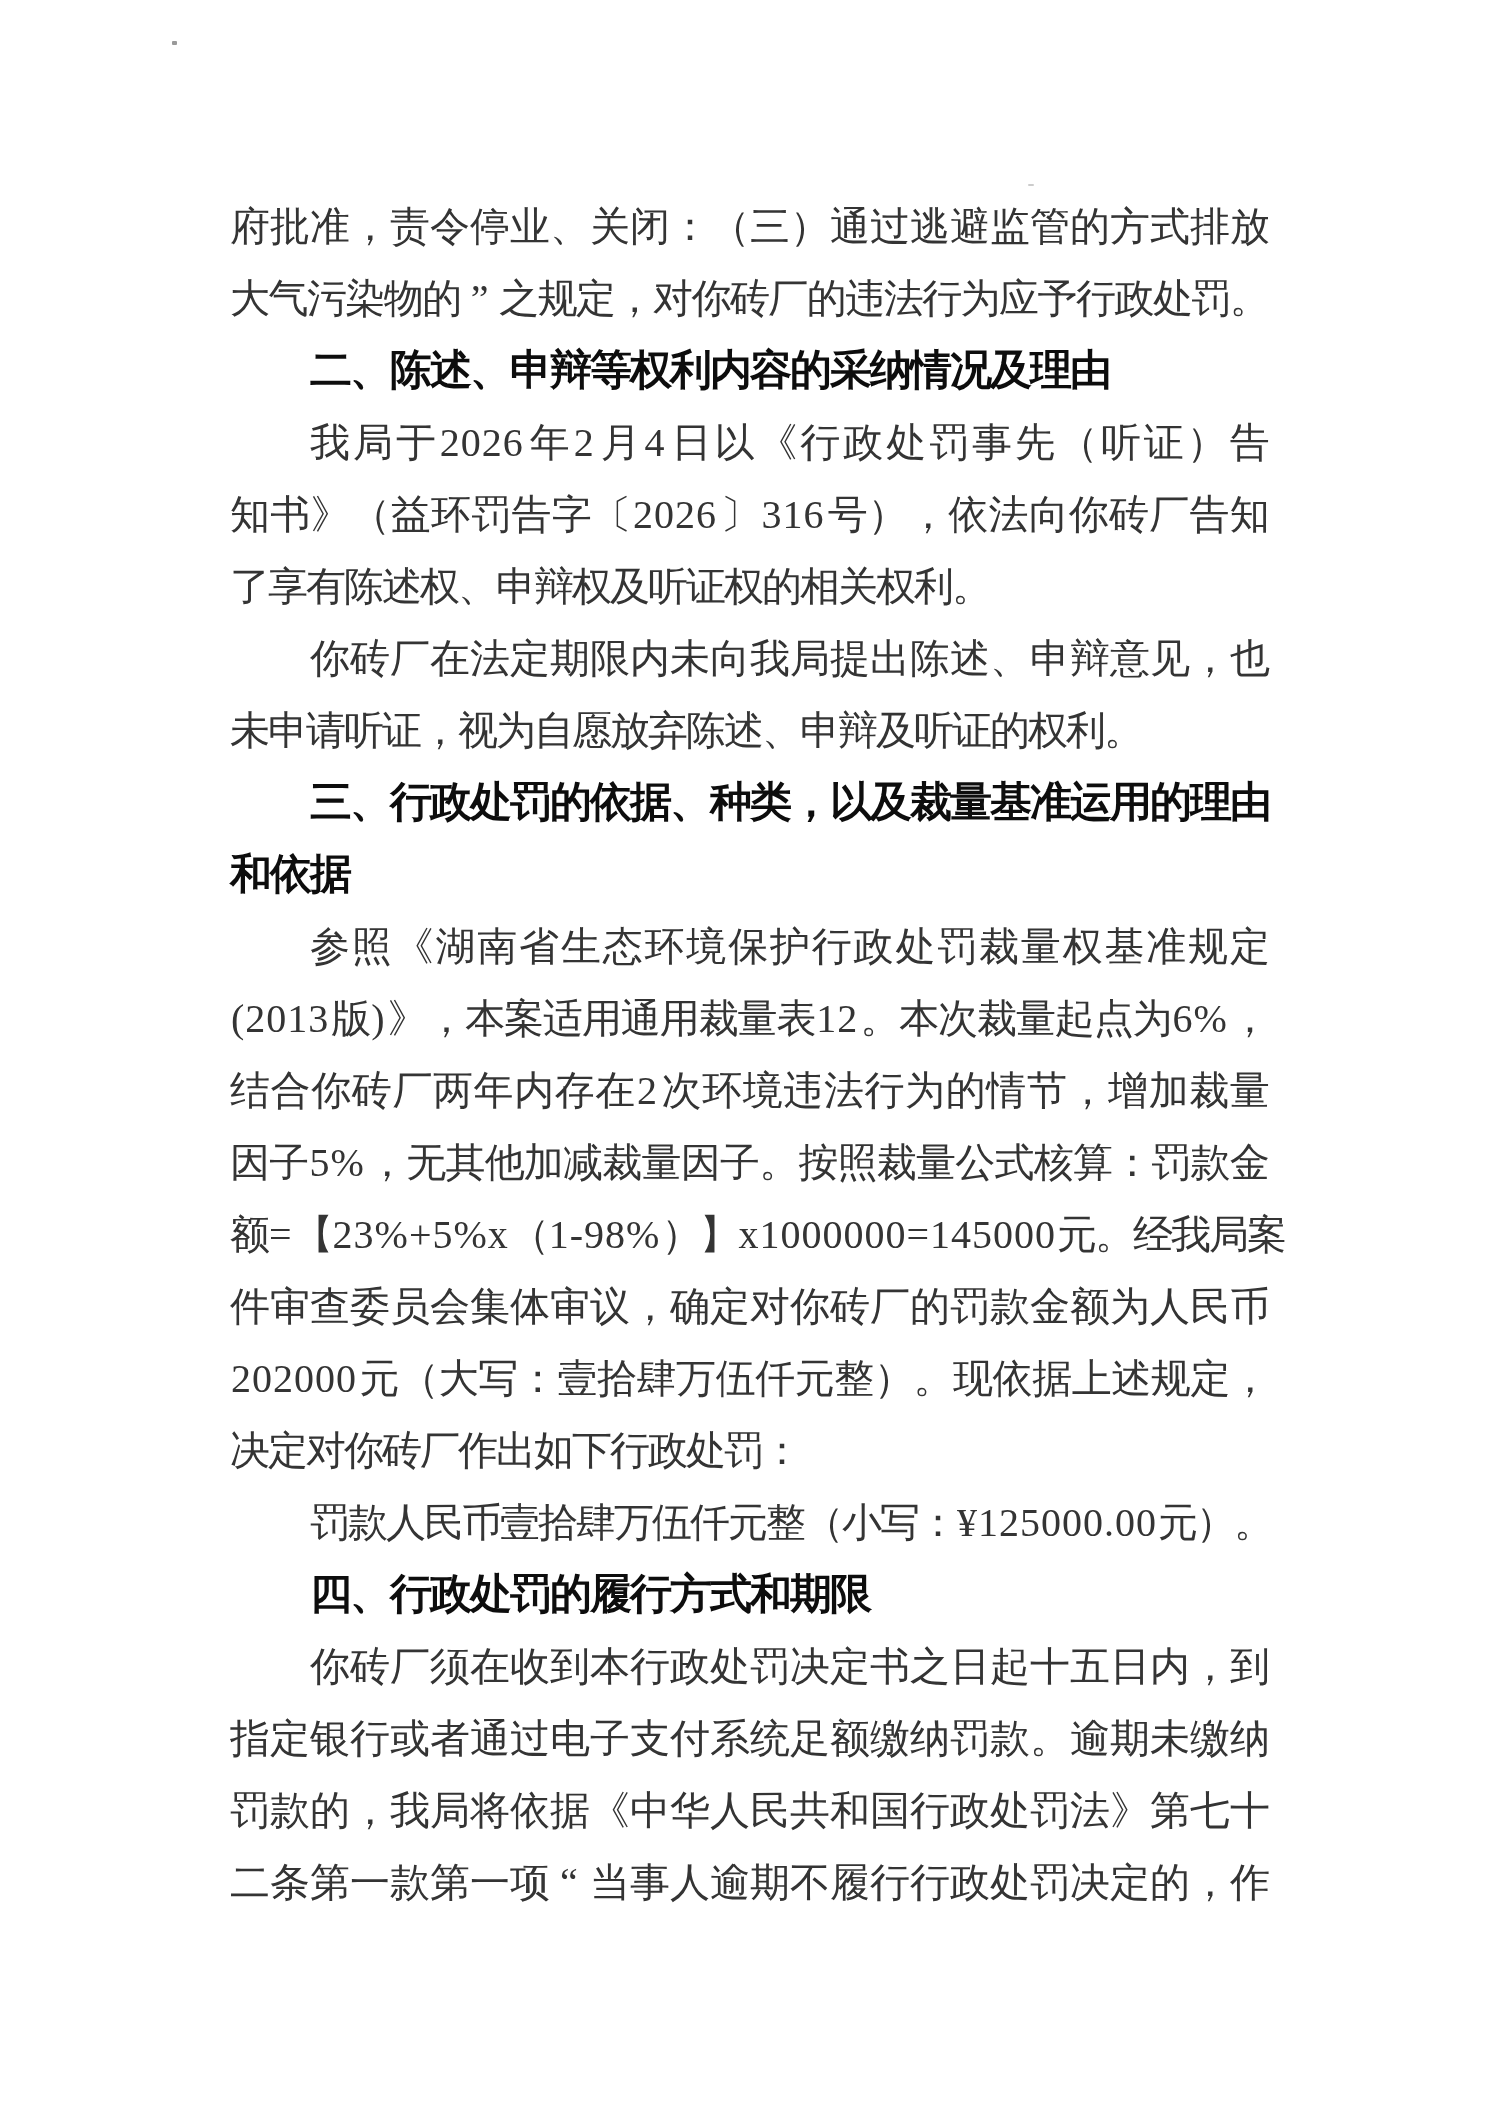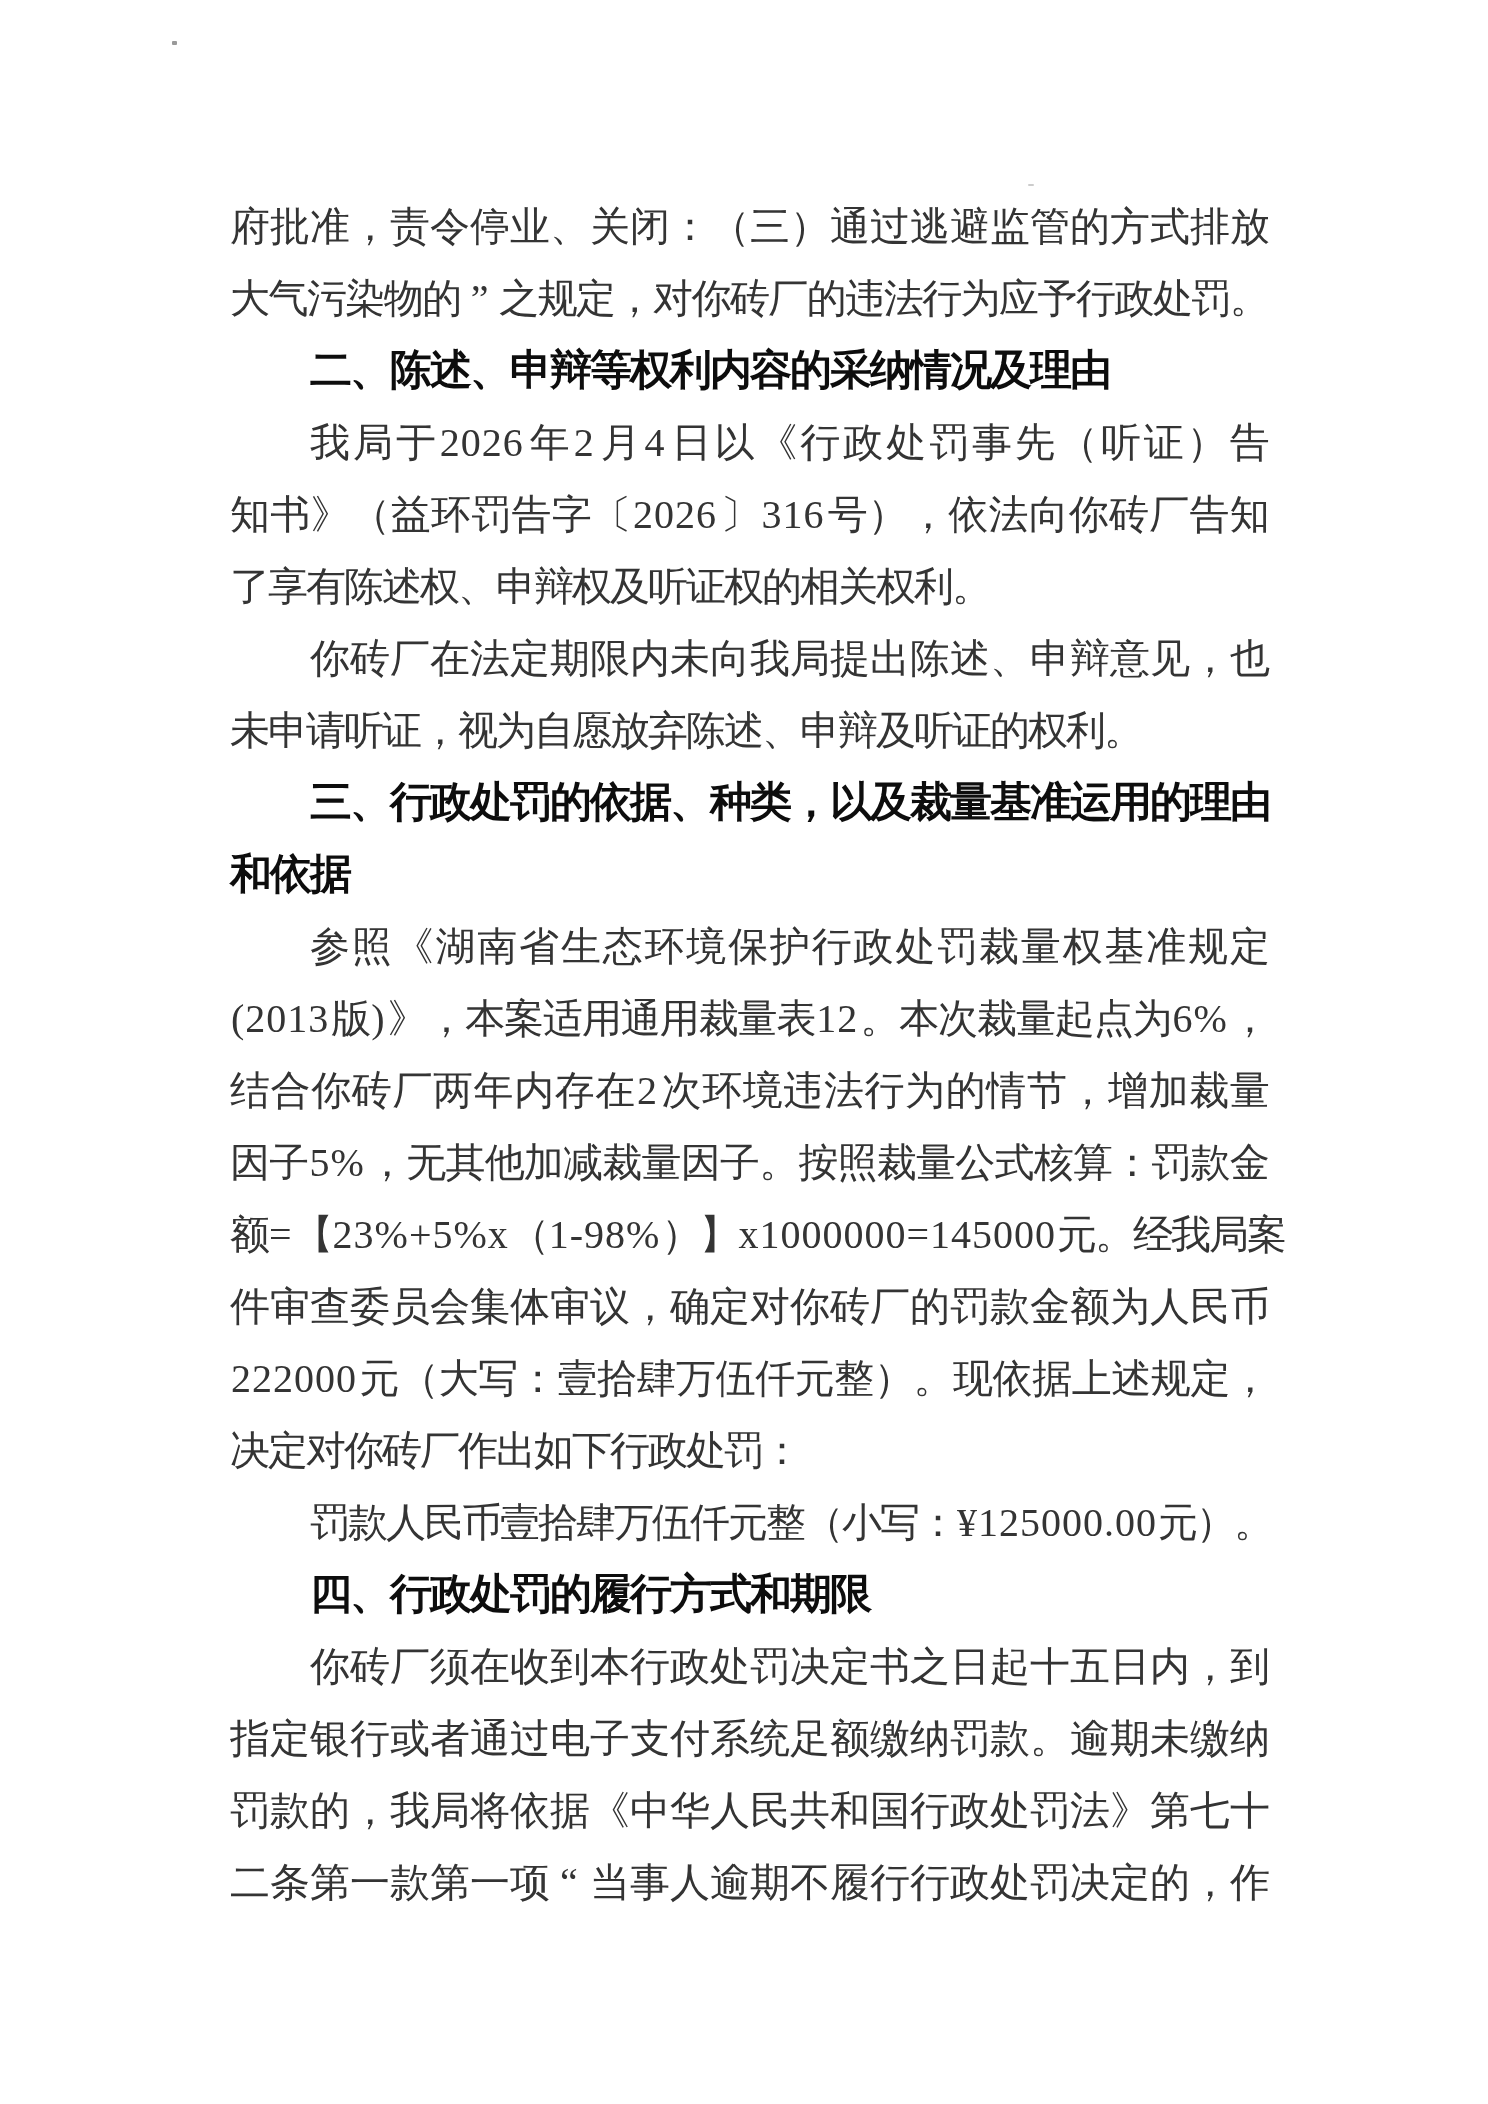--- a/index.html
+++ b/index.html
@@ -454,21 +454,21 @@
         <span class="cell">罚</span>
         <span class="cell">款</span>
         <span class="cell">金</span>
         <span class="cell">额</span>
         <span class="cell">为</span>
         <span class="cell">人</span>
         <span class="cell">民</span>
         <span class="cell">币</span>
       </div>
       <div class="line body justify">
-        <span class="run">222000</span>
+        <span class="run">202000</span>
         <span class="cell">元</span>
         <span class="cell">（</span>
         <span class="cell">大</span>
         <span class="cell">写</span>
         <span class="cell">：</span>
         <span class="cell">壹</span>
         <span class="cell">拾</span>
         <span class="cell">肆</span>
         <span class="cell">万</span>
         <span class="cell">伍</span>

